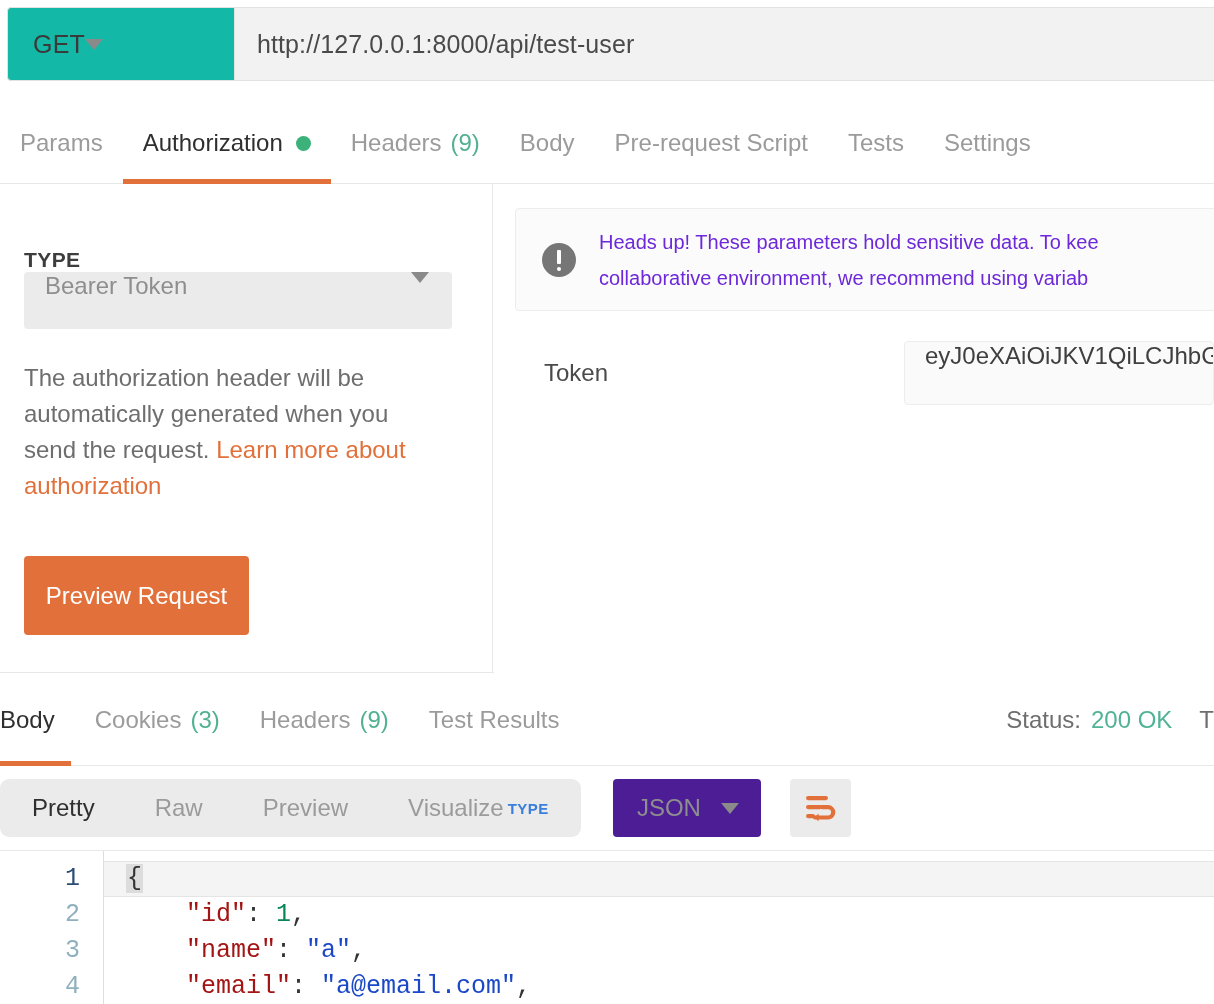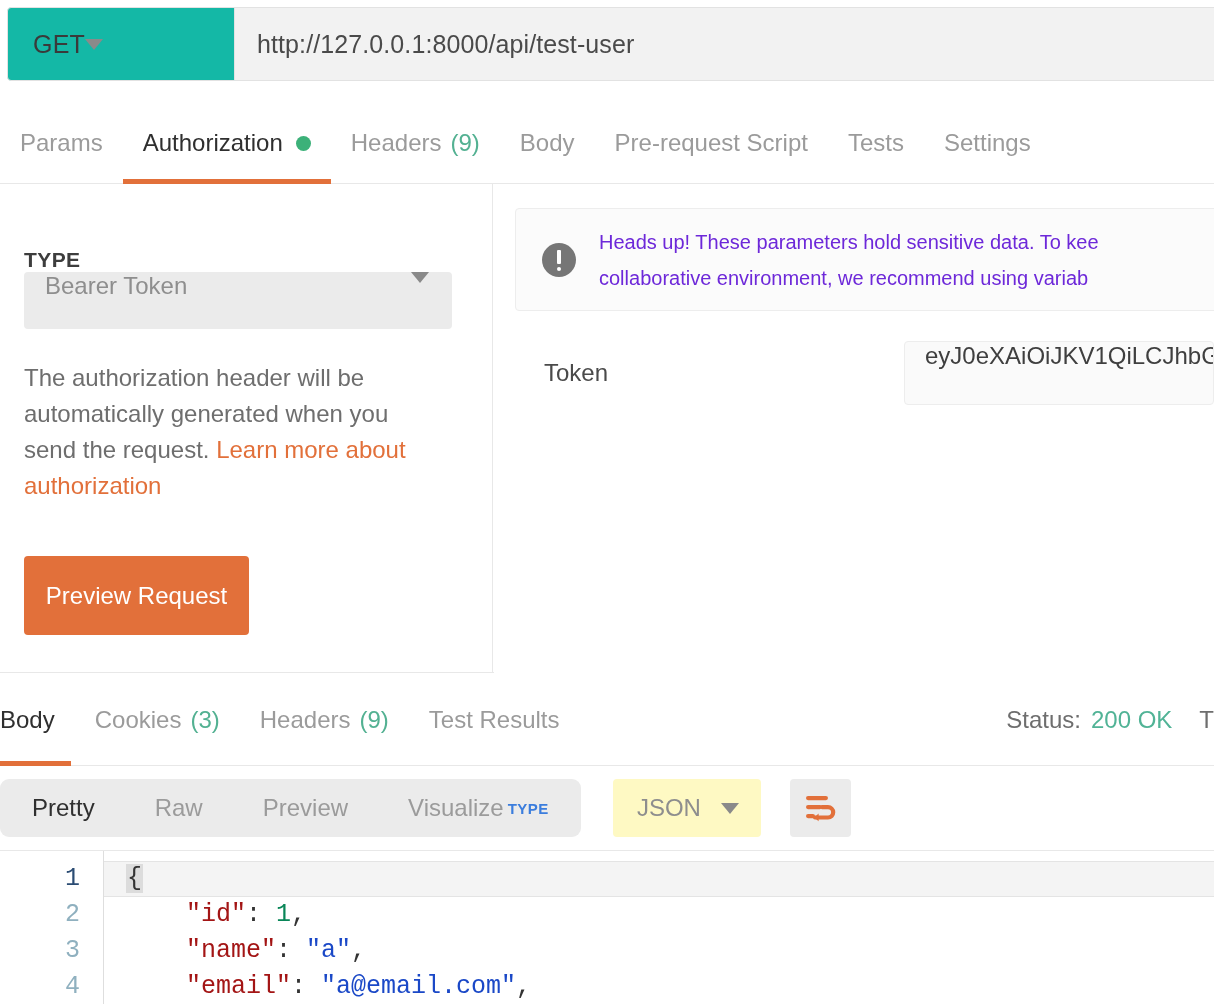--- a/index.html
+++ b/index.html
@@ -392,21 +392,21 @@
     color: #3b7ddd;
     font-weight: bold;
     vertical-align: super;
     margin-left: 4px;
     letter-spacing: 0.5px;
   }
   .format-select {
     margin-left: 32px;
     width: 148px;
     height: 58px;
-    background: #fef9c3;
+    background: #4c1d95;
     border-radius: 4px;
     display: flex;
     align-items: center;
     justify-content: space-between;
     padding: 0 22px 0 24px;
     box-sizing: border-box;
     cursor: pointer;
   }
   .format-label {
     font-size: 24px;

